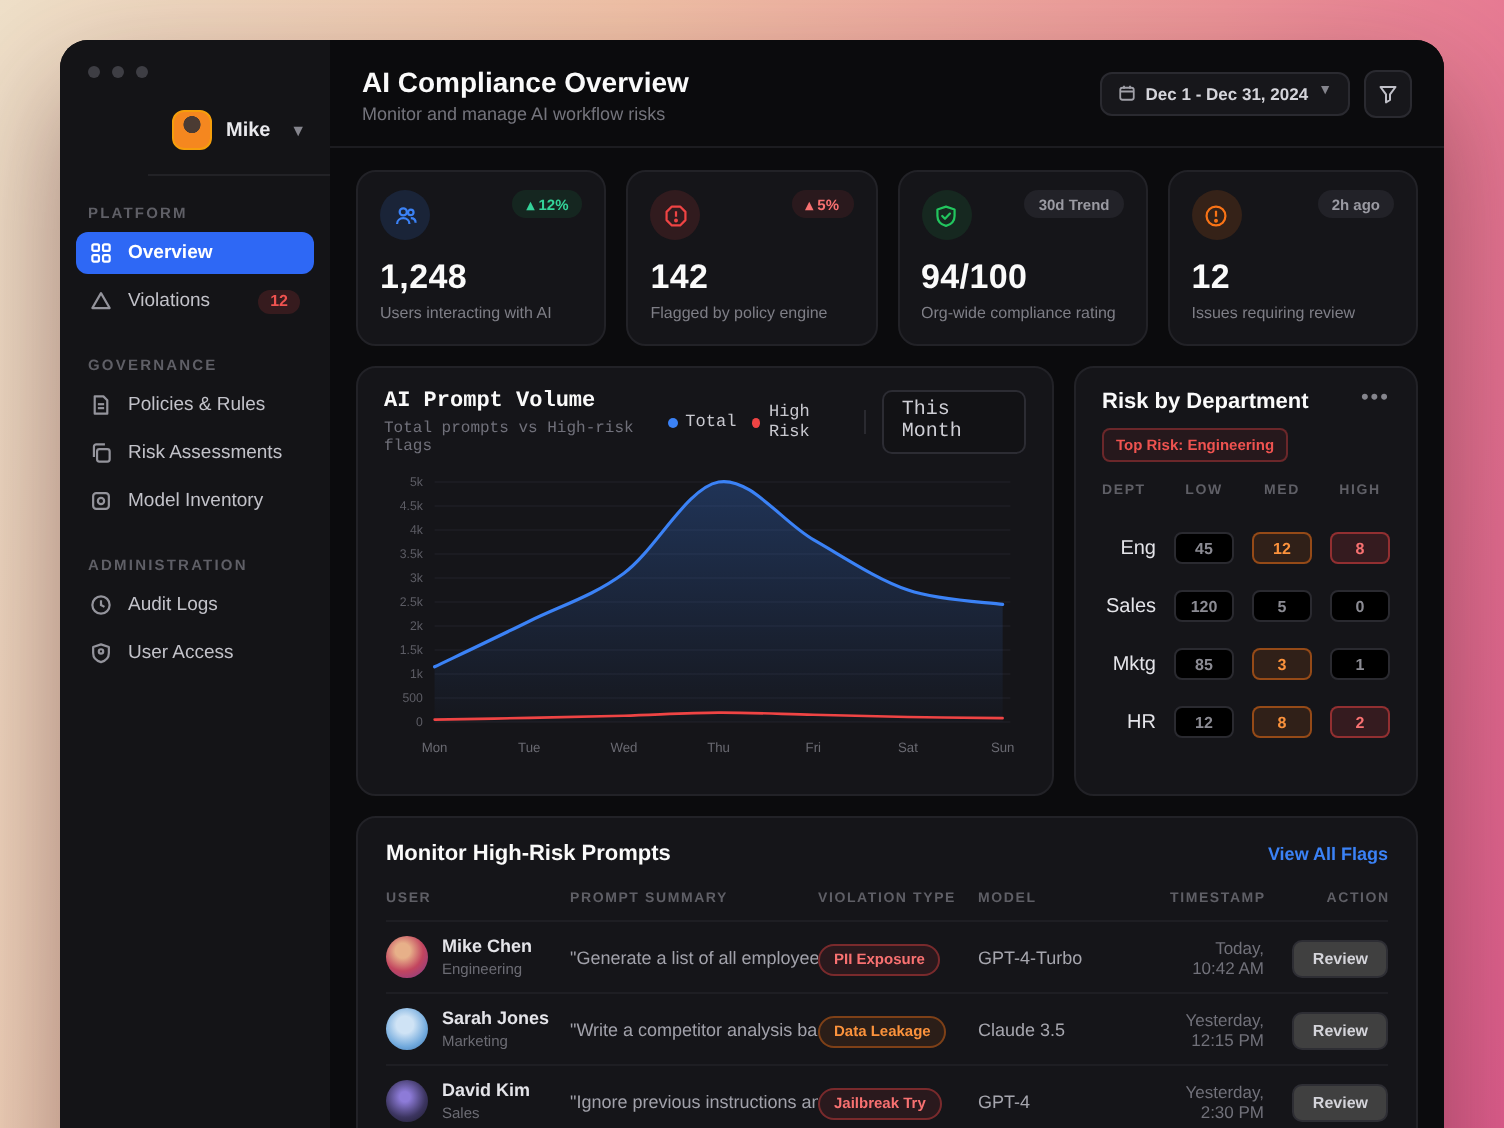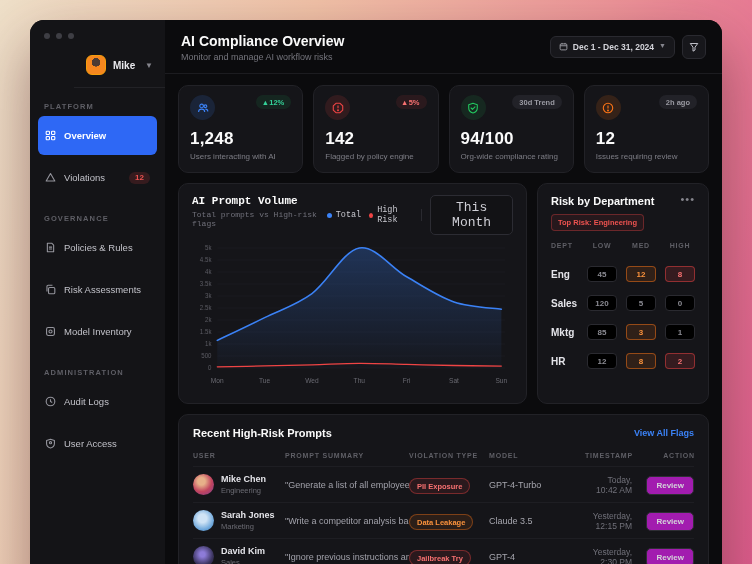--- a/index.html
+++ b/index.html
@@ -17,21 +17,21 @@
   }
   
   .sidebar { width:135px; background:#141417; display:flex; flex-direction:column; flex-shrink:0; }
   .win-dots { display:flex; gap:6px; padding:13px 14px 10px; }
   .win-dots span { width:6px; height:6px; border-radius:50%; background:#3e3e44; }
   .user-row { display:flex; align-items:center; gap:7px; padding:6px 12px 12px; border-bottom:1px solid #222226;margin-left:44px; }
   .user-avatar { width:20px; height:20px; border-radius:6px; background:radial-gradient(circle at 50% 35%, #4b3b33 0%, #4b3b33 28%, #f5871f 30%); flex-shrink:0; border:1px solid #f59e0b; }
   .user-name { font-size:10px; font-weight:700; color:#e8e8ec; flex:1; white-space:nowrap; overflow:hidden; }
   .user-chevron { color:#85858d; font-size:8px; }
   .side-section-label { font-size:7.5px; letter-spacing:1.1px; color:#5f5f66; margin:14px 14px 5px; font-weight:700; }
-  .side-item { display:flex; align-items:center; gap:8px; margin:0 8px 3px; padding:0 7px; height:39px; border-radius:6px; font-size:9.5px; color:#c2c2c9; cursor:pointer; }
+  .side-item { display:flex; align-items:center; gap:8px; margin:0 8px 3px; padding:0 7px; height:21px; border-radius:6px; font-size:9.5px; color:#c2c2c9; cursor:pointer; }
   .side-item svg { width:11px; height:11px; stroke:#94949c; flex-shrink:0; }
   .side-item .lbl { flex:1; white-space:nowrap; overflow:hidden; }
   .side-item.active { background:#2e68f5; color:#fff; font-weight:700; }
   .side-item.active svg { stroke:#fff; }
   .green-dot { width:5px; height:5px; border-radius:50%; background:#22c55e; }
   .count-pill { background:rgba(239,68,68,.16); color:#ef5350; font-size:8px; font-weight:700; padding:1.5px 6px; border-radius:999px; }
   .side-spacer { flex:1; }
   
   .main { flex:1; display:flex; flex-direction:column; background:#0b0b0d; min-width:0; }
   .page-header { display:flex; align-items:flex-start; justify-content:space-between; padding:13px 16px 11px; border-bottom:1px solid #1c1c20; }
@@ -63,31 +63,31 @@
   
   .panels-row { display:grid; grid-template-columns:1fr 172px; gap:10px; margin-top:10px; }
   .panel { background:#151519; border:1px solid #222227; border-radius:10px; padding:11px 13px; }
   .chart-head { display:flex; justify-content:space-between; align-items:flex-start;font-family:Liberation Mono, monospace; }
   .panel-title { font-size:11px; font-weight:700; color:#fafafa; }
   .panel-subtitle { font-size:8px; color:#70707a; margin-top:3px; }
   .chart-controls { display:flex; align-items:center; gap:8px; }
   .legend-item { display:flex; align-items:center; gap:4px; font-size:8.5px; color:#c8c8cf; }
   .legend-dot { width:5px; height:5px; border-radius:50%; }
   .legend-divider { width:1px; height:12px; background:#2a2a30; }
-  .range-select { background:#121215; border:1px solid #2c2c33; border-radius:5px; padding:4px 9px; font-size:13px; color:#cfcfd6; cursor:pointer;text-align:center; }
+  .range-select { background:#121215; border:1px solid #2c2c33; border-radius:5px; padding:4px 9px; font-size:10px; color:#cfcfd6; cursor:pointer; }
   .chart-box { margin-top:7px; }
   .risk-head { display:flex; justify-content:space-between; align-items:flex-start; }
   .dots-menu { color:#85858d; font-size:11px; letter-spacing:1px; cursor:pointer; line-height:8px; }
   .top-risk-badge { display:inline-block; margin-top:7px; font-size:7.5px; font-weight:700; color:#ef5350; background:rgba(239,68,68,.08); border:1px solid rgba(239,68,68,.35); border-radius:4px; padding:3px 6px; }
   .risk-table { margin-top:11px; }
   .risk-grid { display:grid; grid-template-columns:1fr 30px 30px 30px; gap:0 9px; align-items:center; }
   .risk-col-h { font-size:7px; letter-spacing:.8px; color:#5f5f66; font-weight:700; text-align:center; padding-bottom:4px; }
   .risk-col-h:first-child { text-align:left; }
   .risk-row { margin-top:13px; }
-  .risk-dept { font-size:10px; color:#e4e4e9; font-weight:700; }
+  .risk-dept { font-size:10px; color:#e4e4e9; font-weight:400;text-align:right; }
   .risk-chip { height:16px; border-radius:4px; font-size:8px; font-weight:700; display:flex; align-items:center; justify-content:center; }
   .chip-gray   { background:#000000; border:1px solid #2a2a30; color:#8b8b93; }
   .chip-orange { background:rgba(249,115,22,.12); border:1px solid rgba(249,115,22,.5); color:#fb923c; }
   .chip-red    { background:rgba(239,68,68,.15); border:1px solid rgba(239,68,68,.5); color:#f87171; }
   
   .table-card { background:#151519; border:1px solid #222227; border-radius:10px; padding:12px 14px 0; margin-top:10px; height:200px; }
   .table-head { display:flex; justify-content:space-between; align-items:center; }
   .table-link { font-size:9px; font-weight:700; color:#3b82f6; cursor:pointer; }
   .tbl-grid { display:grid; grid-template-columns:92px 124px 80px 96px 1fr 52px; align-items:center; }
   .tbl-header { padding:13px 0 7px; }
@@ -101,21 +101,21 @@
   .avatar-dk { background:radial-gradient(circle at 45% 40%, #8d7bd8 15%, #3c3560 60%, #191726 100%); }
   .cell-name { font-size:9px; font-weight:700; color:#e4e4e9; white-space:nowrap; }
   .cell-role { font-size:7.5px; color:#6c6c74; margin-top:2px; }
   .cell-prompt { font-size:9px; color:#a1a1aa; white-space:nowrap; overflow:hidden; padding-right:4px; }
   .violation-badge { display:inline-block; font-size:7.5px; font-weight:700; padding:2.5px 7px; border-radius:999px; white-space:nowrap; }
   .vio-red    { background:rgba(239,68,68,.1); border:1px solid rgba(239,68,68,.4); color:#f87171; }
   .vio-orange { background:rgba(249,115,22,.1); border:1px solid rgba(249,115,22,.4); color:#fb923c; }
   .cell-model { font-size:9px; color:#a6a6ae; }
   .cell-time { font-size:8.5px; color:#71717a; text-align:right; padding-right:10px; }
   .cell-action { text-align:right; }
-  .review-btn { background:#a21caf; border:1px solid #2e2e34; border-radius:5px; color:#d4d4da; font-size:8px; font-weight:600; padding:4px 9px; cursor:pointer; font-family:inherit; }
+  .review-btn { background:#404040; border:1px solid #2e2e34; border-radius:5px; color:#d4d4da; font-size:8px; font-weight:600; padding:4px 9px; cursor:pointer; font-family:inherit; }
   .chart-svg text { font-family:"Liberation Sans", sans-serif; }
 </style>
 </head>
 <body>
 
 <div class="app-window">
 
   <aside class="sidebar">
     <div class="win-dots">
       <span></span>
@@ -377,21 +377,21 @@
               <div class="risk-chip chip-gray">12</div>
               <div class="risk-chip chip-orange">8</div>
               <div class="risk-chip chip-red">2</div>
             </div>
           </div>
         </div>
       </div>
 
       <div class="table-card">
         <div class="table-head">
-          <div class="panel-title">Recent High-Risk Prompts</div>
+          <div class="panel-title">Monitor High-Risk Prompts</div>
           <div class="table-link">View All Flags</div>
         </div>
         <div class="tbl-grid tbl-header">
           <div class="tbl-col-h">USER</div>
           <div class="tbl-col-h">PROMPT SUMMARY</div>
           <div class="tbl-col-h">VIOLATION TYPE</div>
           <div class="tbl-col-h">MODEL</div>
           <div class="tbl-col-h right" style="padding-right:10px">TIMESTAMP</div>
           <div class="tbl-col-h right">ACTION</div>
         </div>

